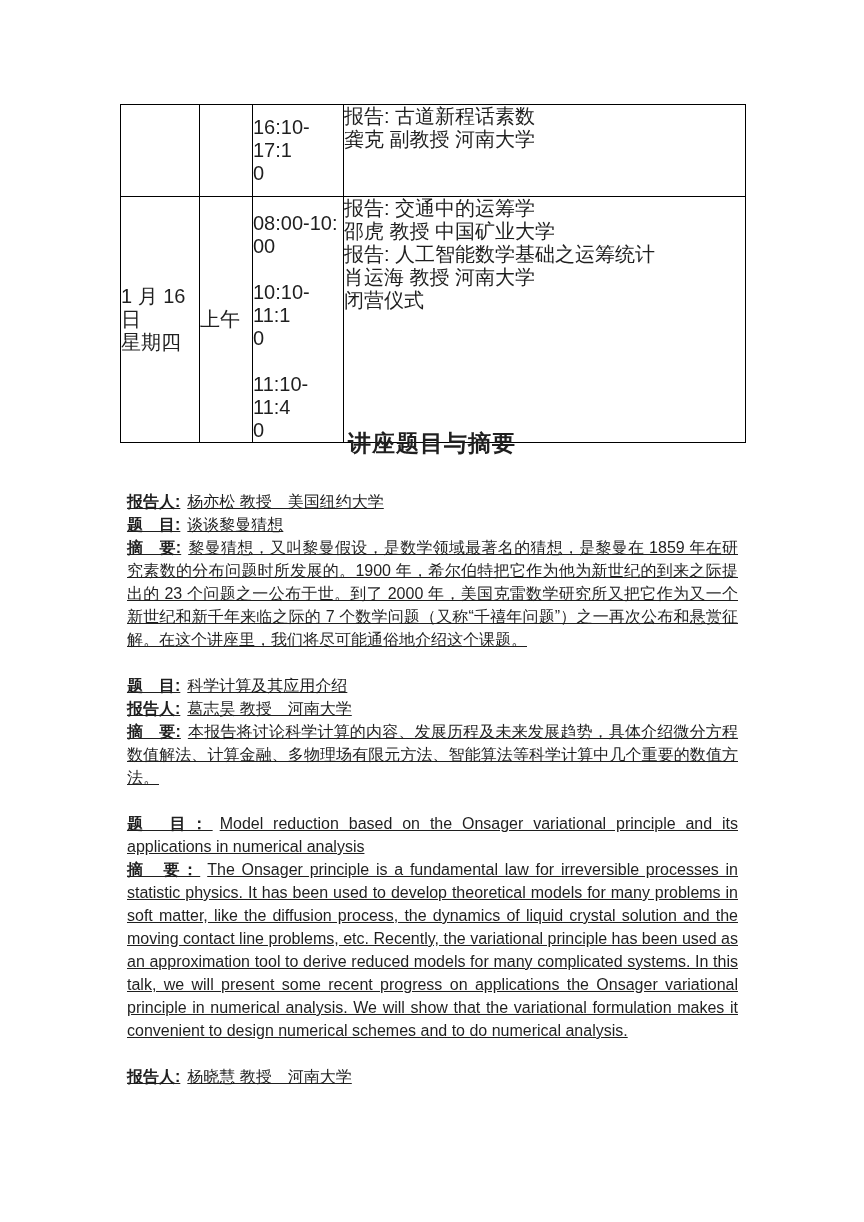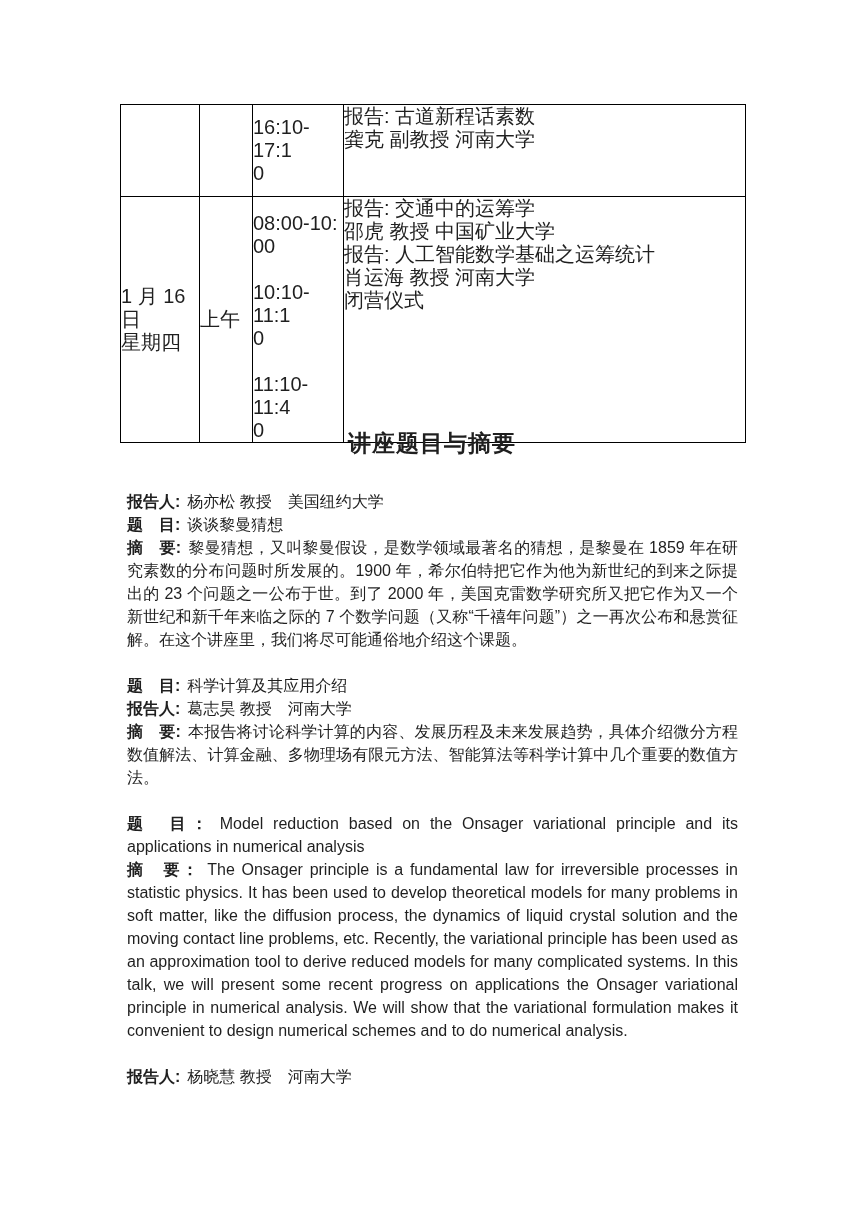--- a/index.html
+++ b/index.html
@@ -39,20 +39,21 @@
     font-size:23px;font-weight:bold;line-height:32px;
     letter-spacing:1px;
     color:#1f1f1f;
   }
 
   
   .content{
     position:absolute;left:127px;top:490px;width:611px;
     font-size:16px;line-height:23px;
     text-align:justify;
+    text-decoration:underline;
   }
   .talk{margin:0 0 23px 0;}
   .talk p{margin:0;}
   .lbl{font-weight:bold;margin-right:7px;}
 </style>
 </head>
 <body>
 
 <table class="schedule">
   <colgroup>

